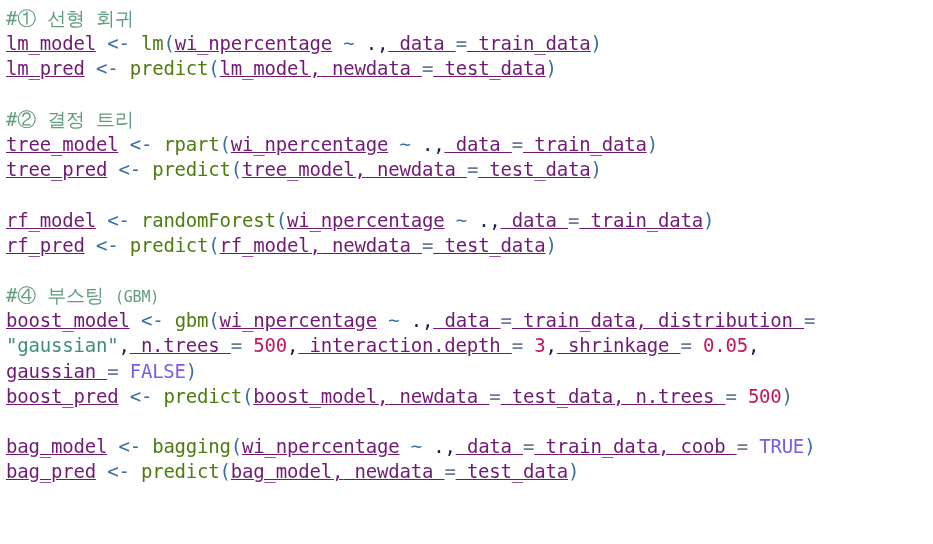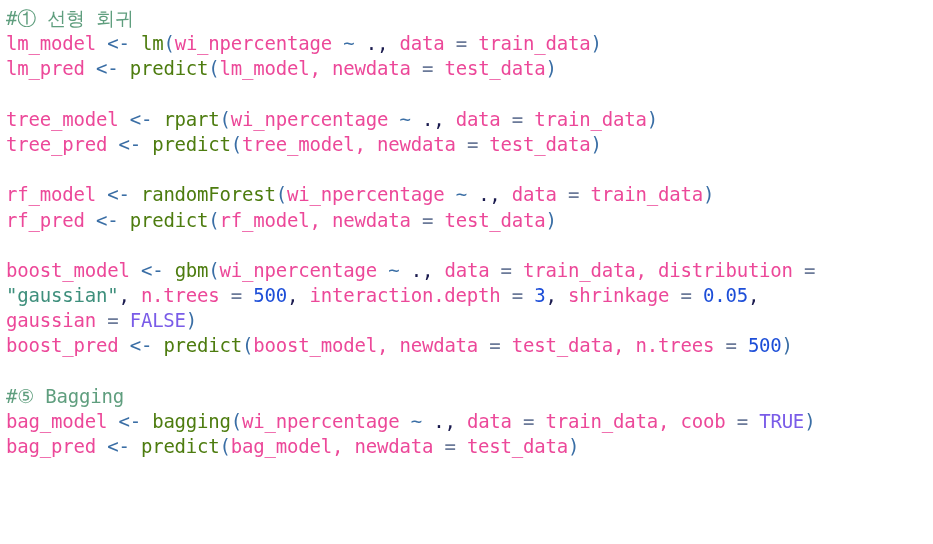--- a/index.html
+++ b/index.html
@@ -27,47 +27,48 @@
     line-height: 25.2px;
     white-space: pre;
     font-size: 19px;
     letter-spacing: -0.2px;
     color: #1a1a4e;
   }
   .code-line.blank { color: transparent; }
 
   
   .tok-comment  { color: #5f9e7e; }
-  .tok-ident    { color: #ec4899; }
+  .tok-ident    { color: #701a75; text-decoration: underline; }
   .tok-func     { color: #4d7c0f; }
   .tok-op       { color: #3a6ea5; }
   .tok-assign   { color: #3a6ea5; }
   .tok-paren    { color: #3a6ea5; }
   .tok-eq       { color: #6b7a99; }
-  .tok-num      { color: #1d4ed8; }
+  .tok-num      { color: #be185d; }
   .tok-const    { color: #7a5ce8; text-align: center; }
   .tok-string   { color: #3e8f7c; }
   .tok-punct    { color: #1a1a4e; }
   .tok-small    { font-size: 15px; }
 </style>
 </head>
 <body>
 
 <div id="code-block">
     <div class="code-line"><span class="tok-comment">#① 선형 회귀</span></div>
     <div class="code-line"><span class="tok-ident">lm_model</span><span class="tok-punct"> </span><span class="tok-assign">&lt;-</span><span class="tok-punct"> </span><span class="tok-func">lm</span><span class="tok-paren">(</span><span class="tok-ident">wi_npercentage</span><span class="tok-punct"> </span><span class="tok-op">~</span><span class="tok-punct"> .,</span><span class="tok-ident"> data </span><span class="tok-eq">=</span><span class="tok-ident"> train_data</span><span class="tok-paren">)</span></div>
     <div class="code-line"><span class="tok-ident">lm_pred</span><span class="tok-punct"> </span><span class="tok-assign">&lt;-</span><span class="tok-punct"> </span><span class="tok-func">predict</span><span class="tok-paren">(</span><span class="tok-ident">lm_model,</span><span class="tok-ident"> newdata </span><span class="tok-eq">=</span><span class="tok-ident"> test_data</span><span class="tok-paren">)</span></div>
     <div class="code-line blank">&nbsp;</div>
+    <div class="code-line"><span class="tok-comment">#② 결정 트리</span></div>
     <div class="code-line"><span class="tok-ident">tree_model</span><span class="tok-punct"> </span><span class="tok-assign">&lt;-</span><span class="tok-punct"> </span><span class="tok-func">rpart</span><span class="tok-paren">(</span><span class="tok-ident">wi_npercentage</span><span class="tok-punct"> </span><span class="tok-op">~</span><span class="tok-punct"> .,</span><span class="tok-ident"> data </span><span class="tok-eq">=</span><span class="tok-ident"> train_data</span><span class="tok-paren">)</span></div>
     <div class="code-line"><span class="tok-ident">tree_pred</span><span class="tok-punct"> </span><span class="tok-assign">&lt;-</span><span class="tok-punct"> </span><span class="tok-func">predict</span><span class="tok-paren">(</span><span class="tok-ident">tree_model,</span><span class="tok-ident"> newdata </span><span class="tok-eq">=</span><span class="tok-ident"> test_data</span><span class="tok-paren">)</span></div>
     <div class="code-line blank">&nbsp;</div>
     <div class="code-line"><span class="tok-ident">rf_model</span><span class="tok-punct"> </span><span class="tok-assign">&lt;-</span><span class="tok-punct"> </span><span class="tok-func">randomForest</span><span class="tok-paren">(</span><span class="tok-ident">wi_npercentage</span><span class="tok-punct"> </span><span class="tok-op">~</span><span class="tok-punct"> .,</span><span class="tok-ident"> data </span><span class="tok-eq">=</span><span class="tok-ident"> train_data</span><span class="tok-paren">)</span></div>
     <div class="code-line"><span class="tok-ident">rf_pred</span><span class="tok-punct"> </span><span class="tok-assign">&lt;-</span><span class="tok-punct"> </span><span class="tok-func">predict</span><span class="tok-paren">(</span><span class="tok-ident">rf_model,</span><span class="tok-ident"> newdata </span><span class="tok-eq">=</span><span class="tok-ident"> test_data</span><span class="tok-paren">)</span></div>
     <div class="code-line blank">&nbsp;</div>
+    <div class="code-line"><span class="tok-comment">#④ 부스팅 </span><span class="tok-comment tok-small">(GBM)</span></div>
     <div class="code-line"><span class="tok-ident">boost_model</span><span class="tok-punct"> </span><span class="tok-assign">&lt;-</span><span class="tok-punct"> </span><span class="tok-func">gbm</span><span class="tok-paren">(</span><span class="tok-ident">wi_npercentage</span><span class="tok-punct"> </span><span class="tok-op">~</span><span class="tok-punct"> .,</span><span class="tok-ident"> data </span><span class="tok-eq">=</span><span class="tok-ident"> train_data, distribution </span><span class="tok-eq">=</span></div>
     <div class="code-line"><span class="tok-string">"gaussian"</span><span class="tok-punct">,</span><span class="tok-ident"> n.trees </span><span class="tok-eq">=</span><span class="tok-punct"> </span><span class="tok-num">500</span><span class="tok-punct">,</span><span class="tok-ident"> interaction.depth </span><span class="tok-eq">=</span><span class="tok-punct"> </span><span class="tok-num">3</span><span class="tok-punct">,</span><span class="tok-ident"> shrinkage </span><span class="tok-eq">=</span><span class="tok-punct"> </span><span class="tok-num">0.05</span><span class="tok-punct">,</span></div>
     <div class="code-line"><span class="tok-ident">gaussian </span><span class="tok-eq">=</span><span class="tok-punct"> </span><span class="tok-const">FALSE</span><span class="tok-paren">)</span></div>
     <div class="code-line"><span class="tok-ident">boost_pred</span><span class="tok-punct"> </span><span class="tok-assign">&lt;-</span><span class="tok-punct"> </span><span class="tok-func">predict</span><span class="tok-paren">(</span><span class="tok-ident">boost_model,</span><span class="tok-ident"> newdata </span><span class="tok-eq">=</span><span class="tok-ident"> test_data, n.trees </span><span class="tok-eq">=</span><span class="tok-punct"> </span><span class="tok-num">500</span><span class="tok-paren">)</span></div>
     <div class="code-line blank">&nbsp;</div>
-    <div class="code-line"><span class="tok-comment">#⑤ Bagging</span></div>
     <div class="code-line"><span class="tok-ident">bag_model</span><span class="tok-punct"> </span><span class="tok-assign">&lt;-</span><span class="tok-punct"> </span><span class="tok-func">bagging</span><span class="tok-paren">(</span><span class="tok-ident">wi_npercentage</span><span class="tok-punct"> </span><span class="tok-op">~</span><span class="tok-punct"> .,</span><span class="tok-ident"> data </span><span class="tok-eq">=</span><span class="tok-ident"> train_data, coob </span><span class="tok-eq">=</span><span class="tok-punct"> </span><span class="tok-const">TRUE</span><span class="tok-paren">)</span></div>
     <div class="code-line"><span class="tok-ident">bag_pred</span><span class="tok-punct"> </span><span class="tok-assign">&lt;-</span><span class="tok-punct"> </span><span class="tok-func">predict</span><span class="tok-paren">(</span><span class="tok-ident">bag_model,</span><span class="tok-ident"> newdata </span><span class="tok-eq">=</span><span class="tok-ident"> test_data</span><span class="tok-paren">)</span></div>
   </div>
 
 </body></html>

